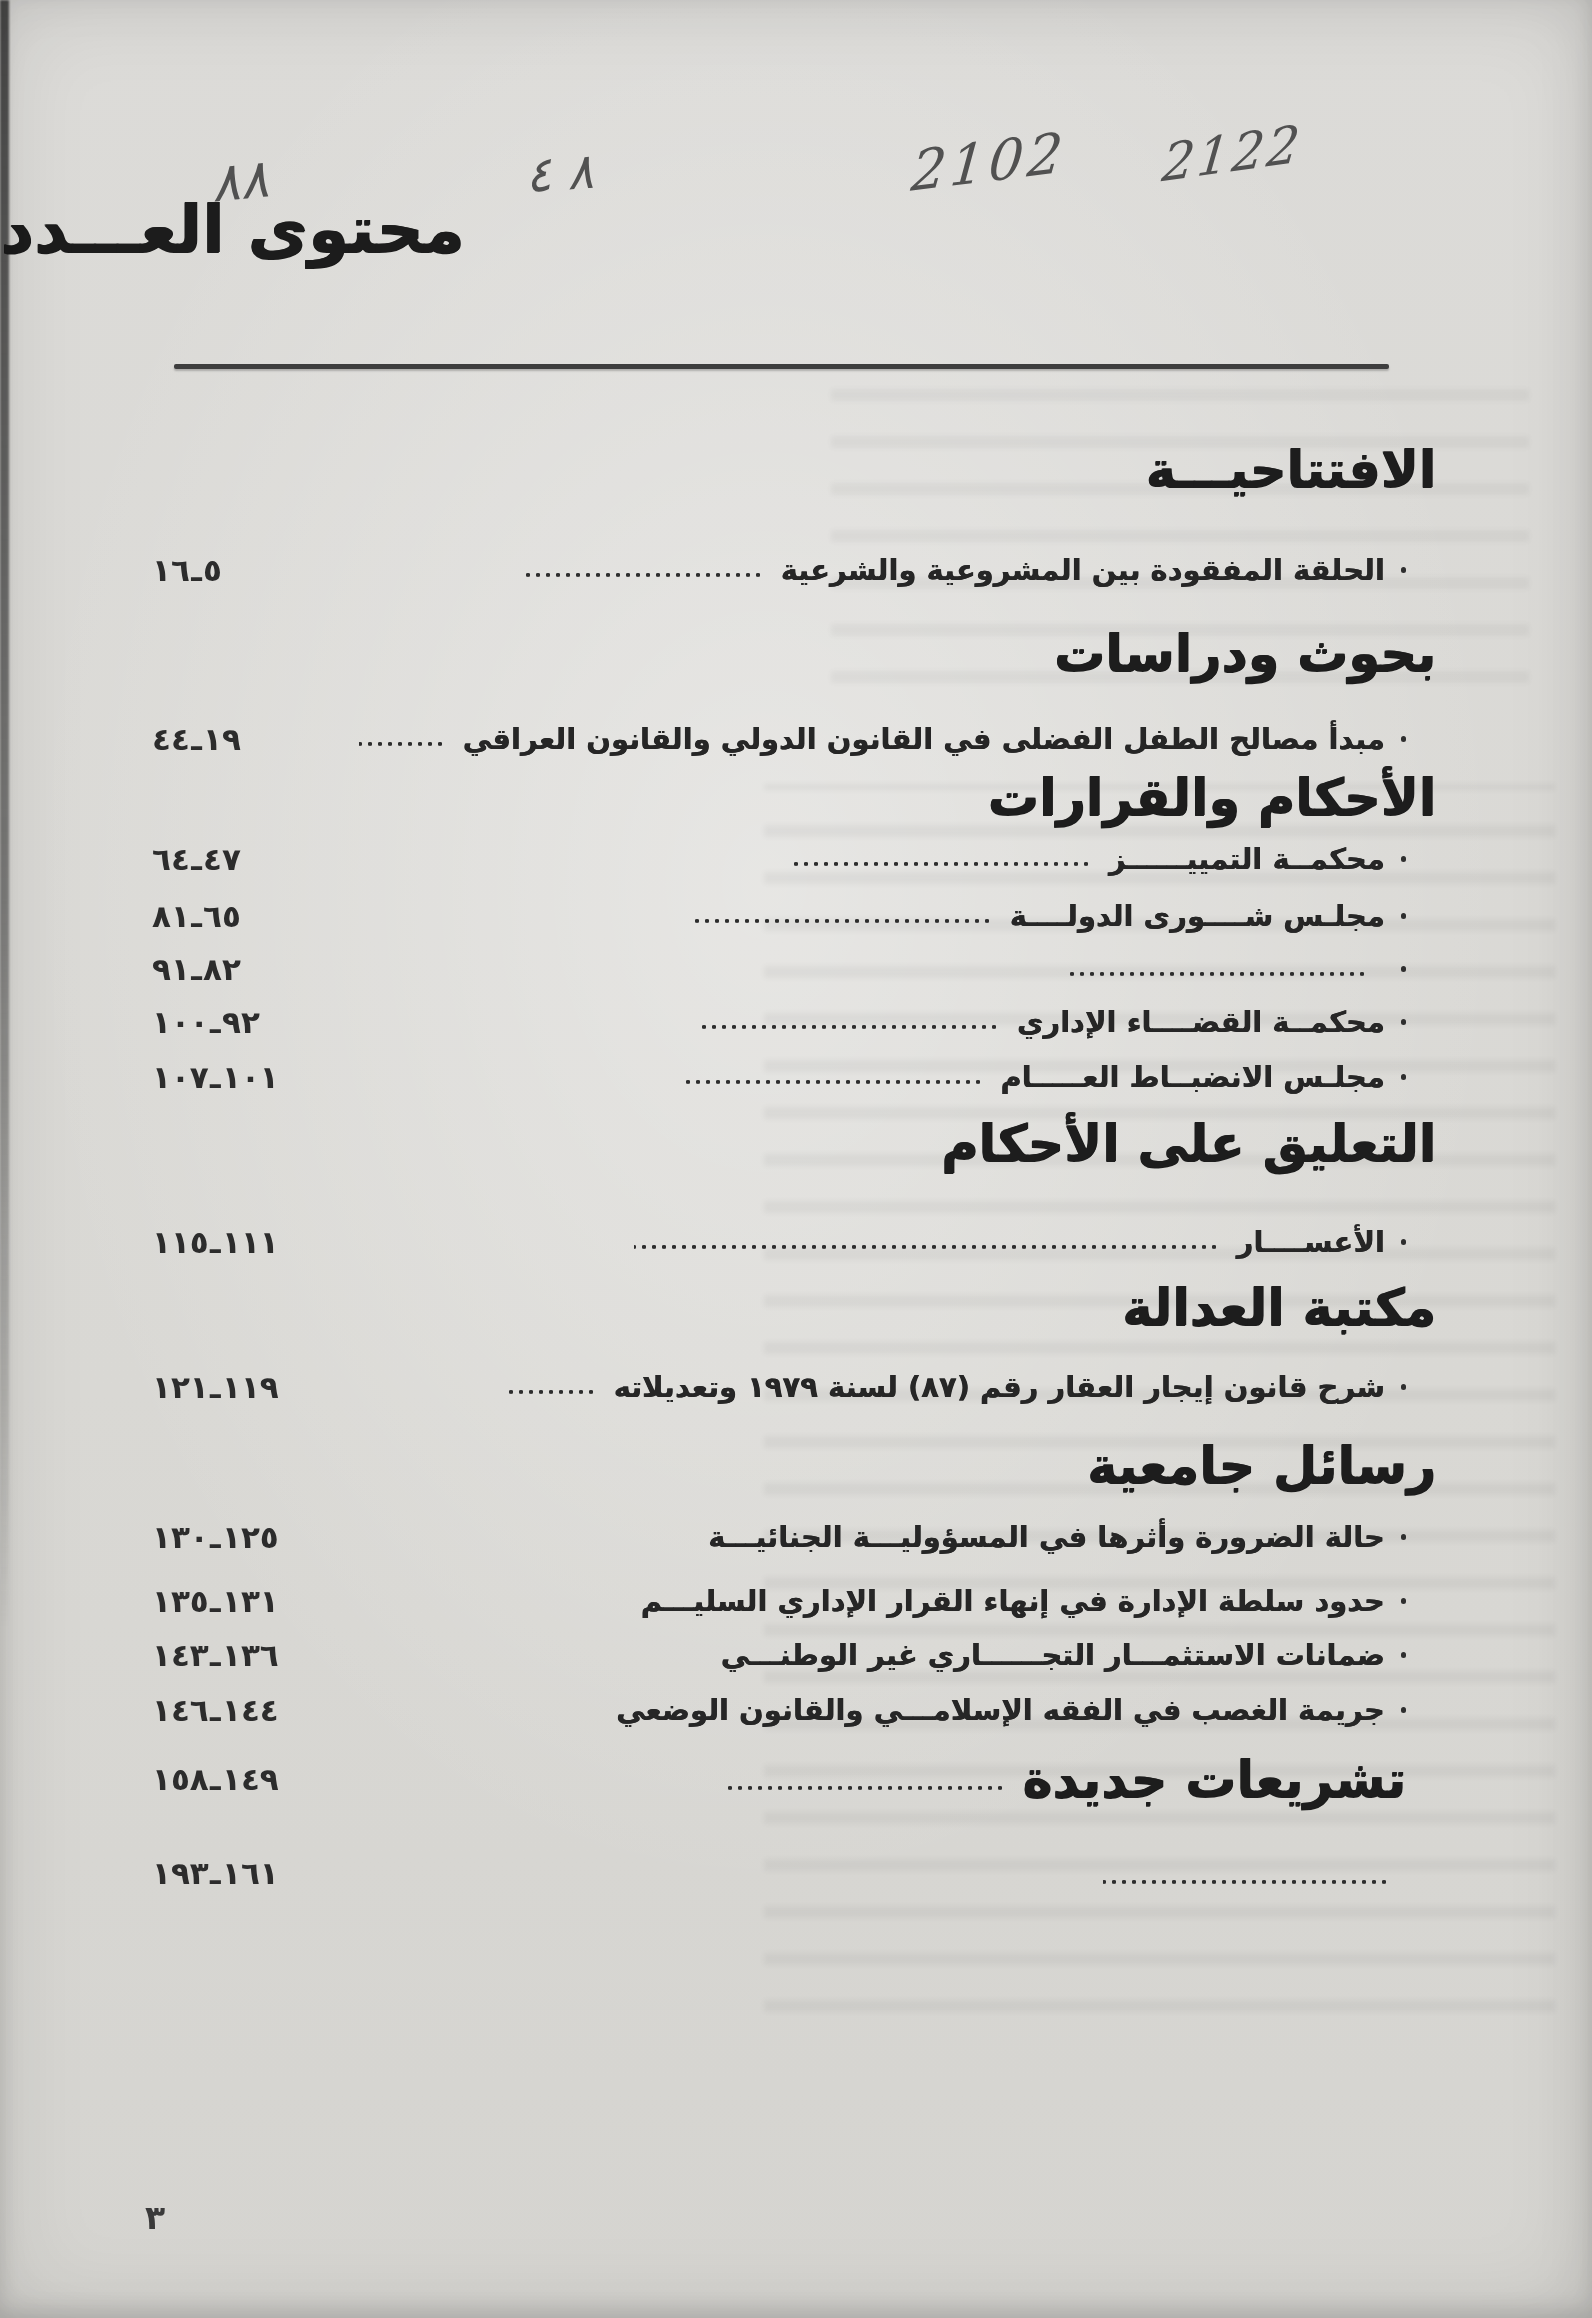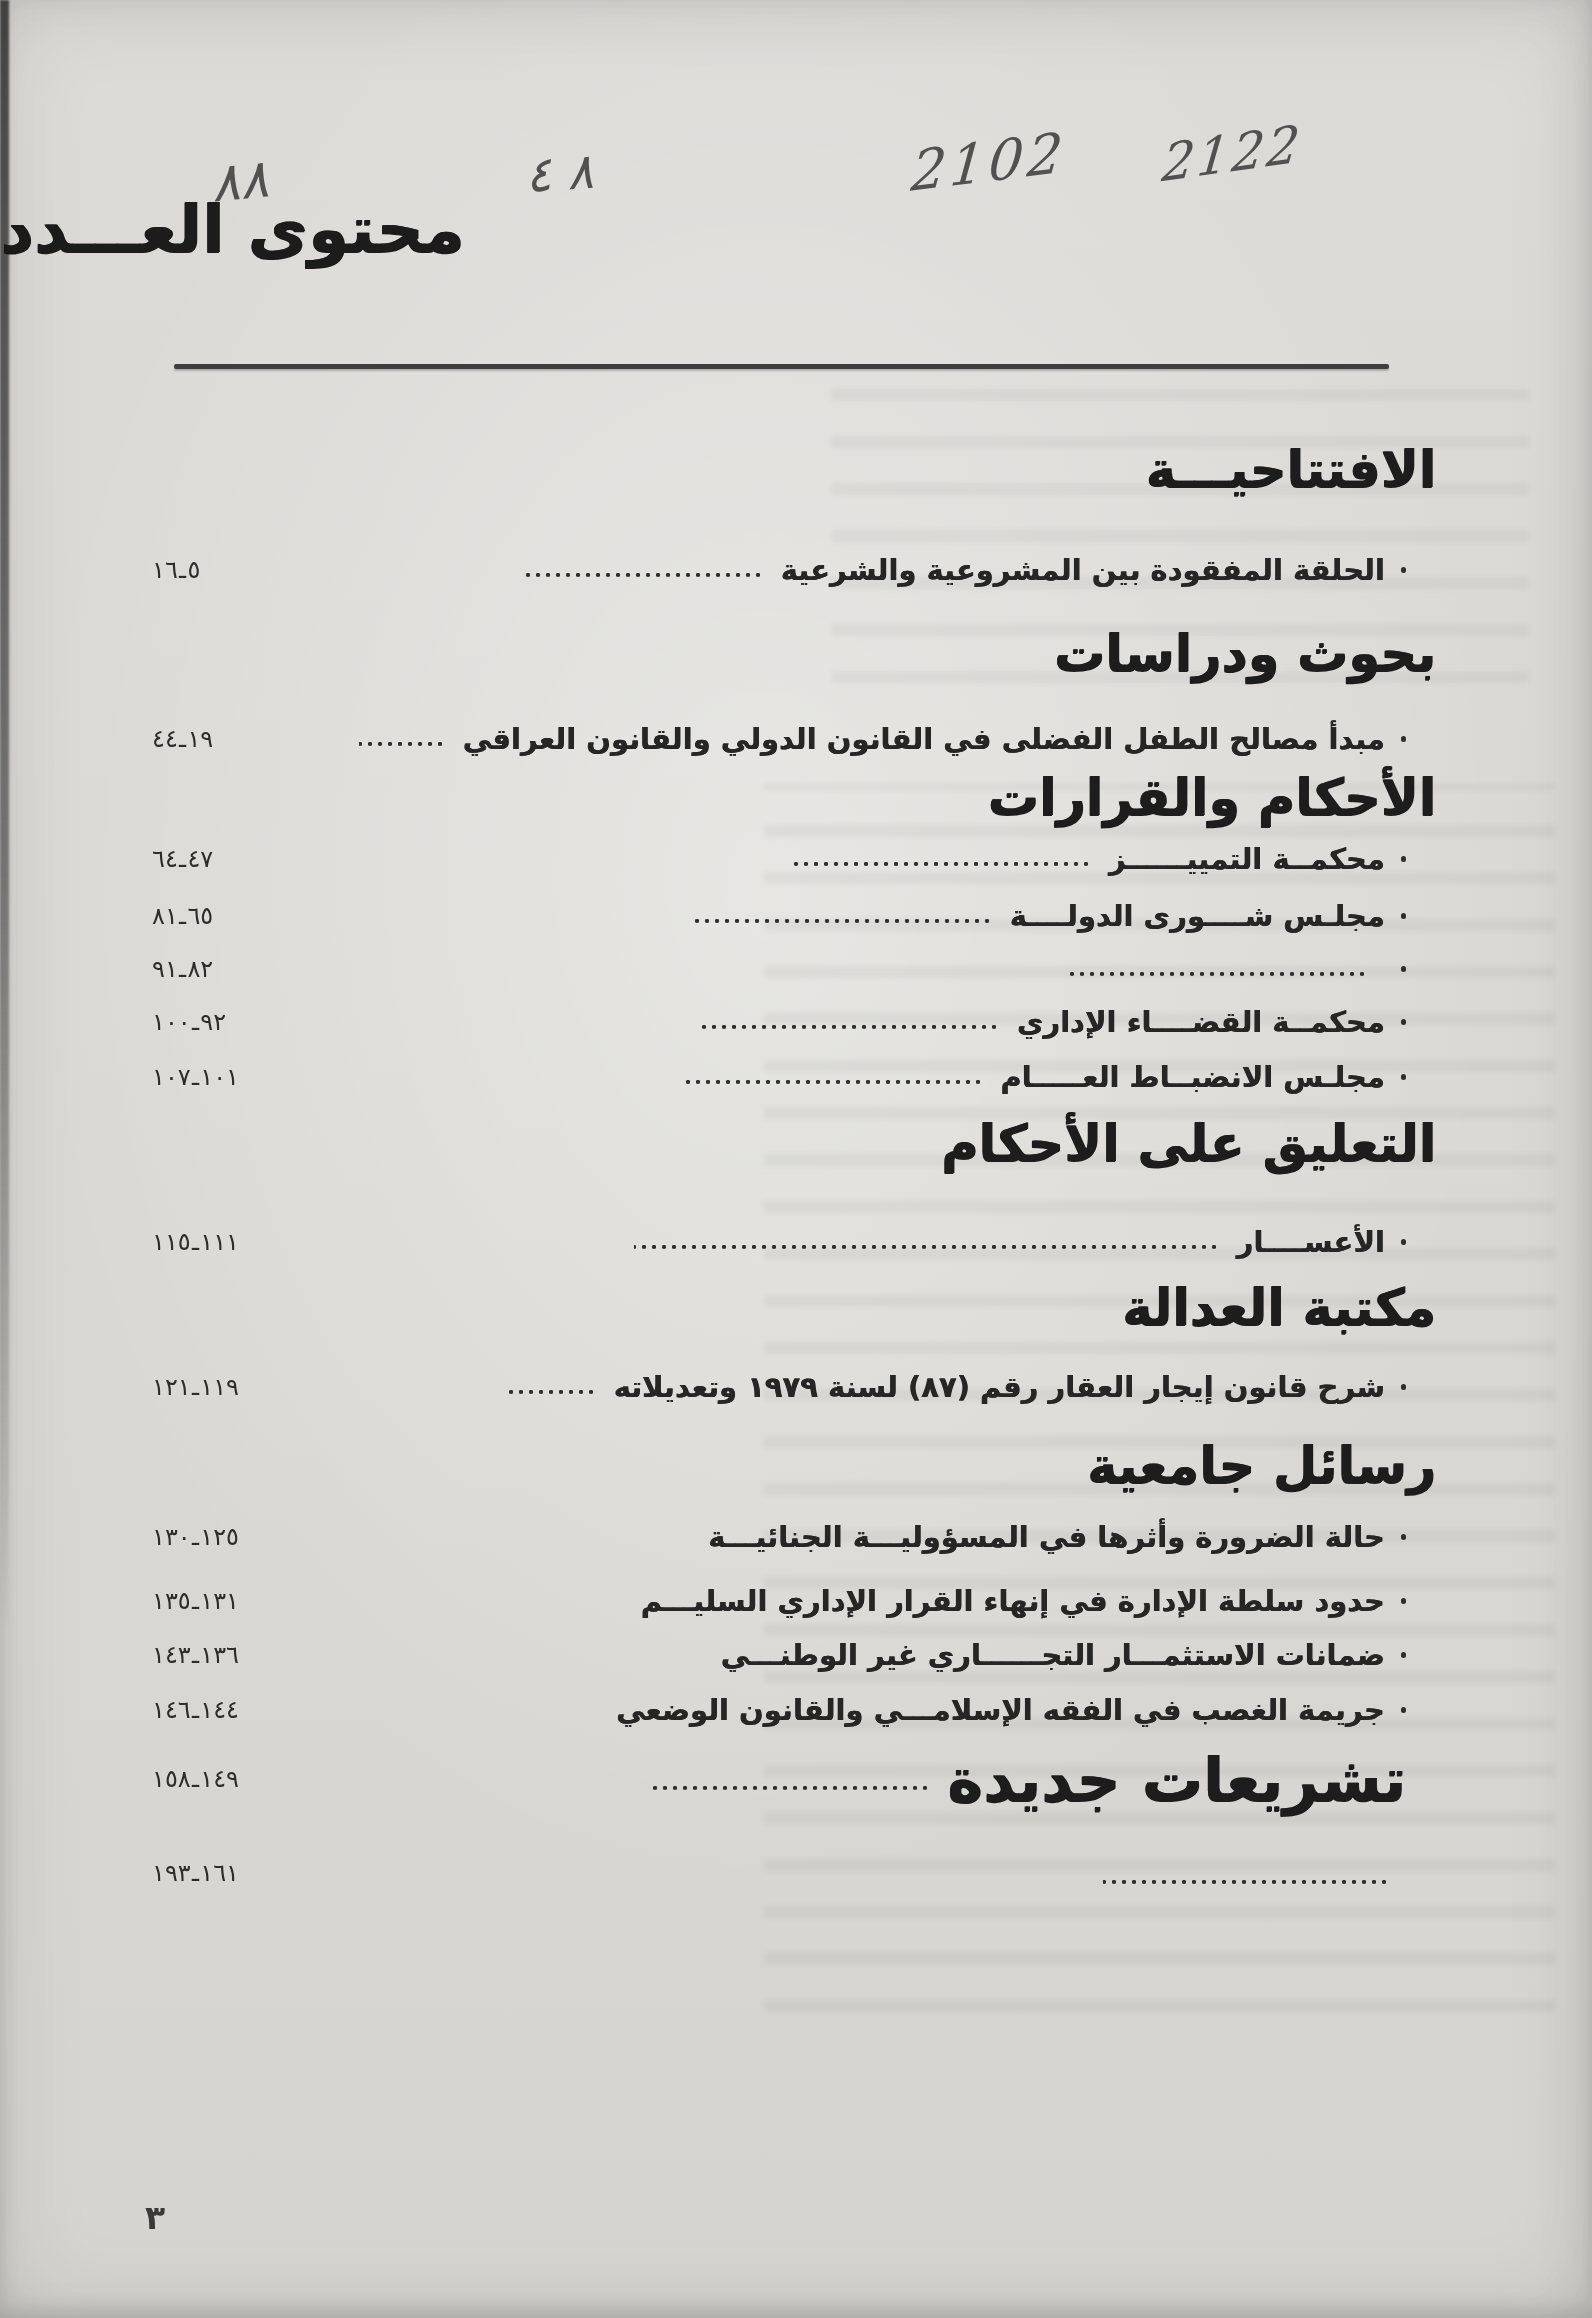--- a/index.html
+++ b/index.html
@@ -76,28 +76,28 @@
   }
   .leader{
     height:9.3px;flex:0 0 auto;margin-right:17.3px;transform:translateY(5.3px);
     background-image:radial-gradient(circle, #2d2d2d 1.9px, rgba(0,0,0,0) 2.3px);
     background-size:10px 9.3px;background-repeat:repeat-x;background-position:right center;
   }
   .lw-360{width:239px;} .lw-450{width:299px;} .lw-880{width:585px;}
   .lw-130{width:86px;} .lw-140{width:93px;} .lw-420{width:279px;} .lw-430{width:286px;}
   .pages{
     margin-right:auto;min-width:143px;display:flex;direction:ltr;justify-content:flex-start;
-    align-items:flex-start;font-size:24px;font-weight:normal;color:#2c2c2c;letter-spacing:4.7px;
+    align-items:flex-start;font-size:31px;font-weight:bold;color:#2c2c2c;letter-spacing:4.7px;
     flex:0 0 auto;white-space:nowrap;
   }
   .pages .dash{margin:0 1.3px;}
   
   .hrow{height:80px;}
   .hrow .etitle{
-    font-size:61px;color:#1d1d1d;text-shadow:0.9px 0 0 #1d1d1d, 0 0.7px 0 #1d1d1d;
+    font-size:51px;color:#1d1d1d;text-shadow:0.9px 0 0 #1d1d1d, 0 0.7px 0 #1d1d1d;
   }
   .hrow .leader{transform:translateY(9.3px);}
   .r-1{top:542px;}  .r-2{top:711px;}
   .r-3{top:831px;} .r-4{top:888px;} .r-5{top:941px;} .r-6{top:994px;} .r-7{top:1049px;}
   .r-8{top:1214px;} .r-9{top:1359px;}
   .r-10{top:1509px;} .r-11{top:1573px;} .r-12{top:1627px;} .r-13{top:1682px;}
   .r-14{top:1739px;} .r-15{top:1833px;}
   .folio{
     position:absolute;left:145px;top:2198px;font-size:33px;font-weight:bold;color:#3a3a3a;
   }

